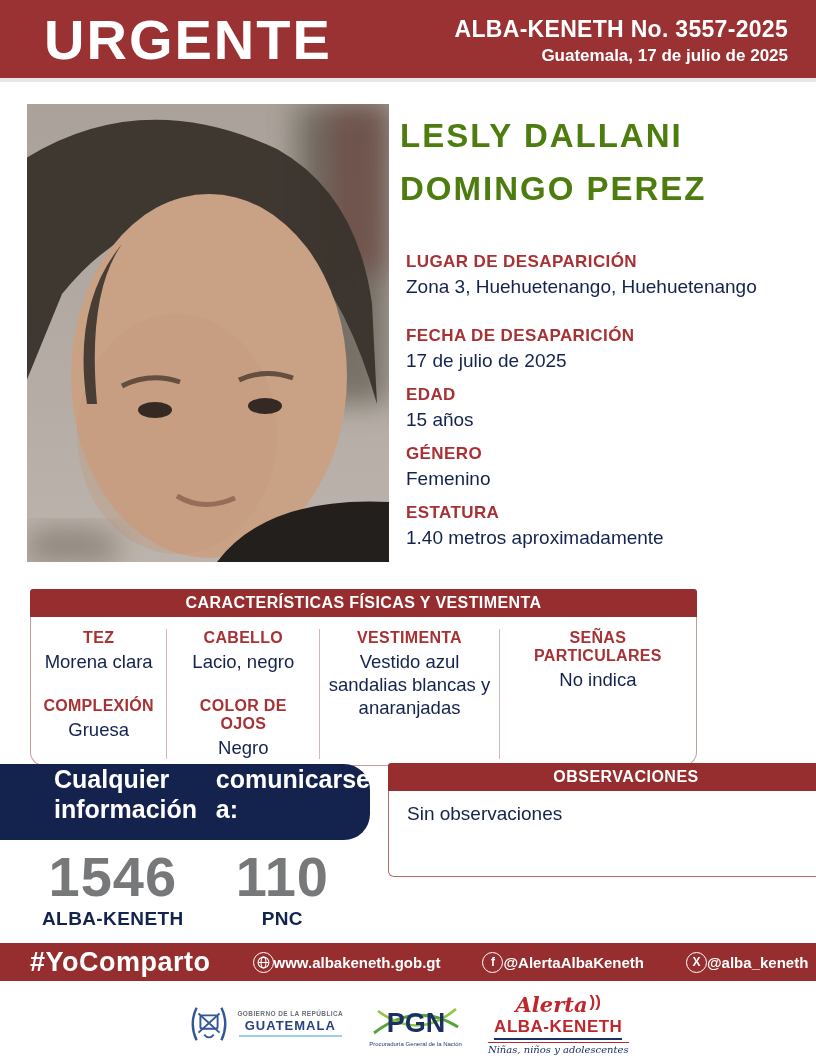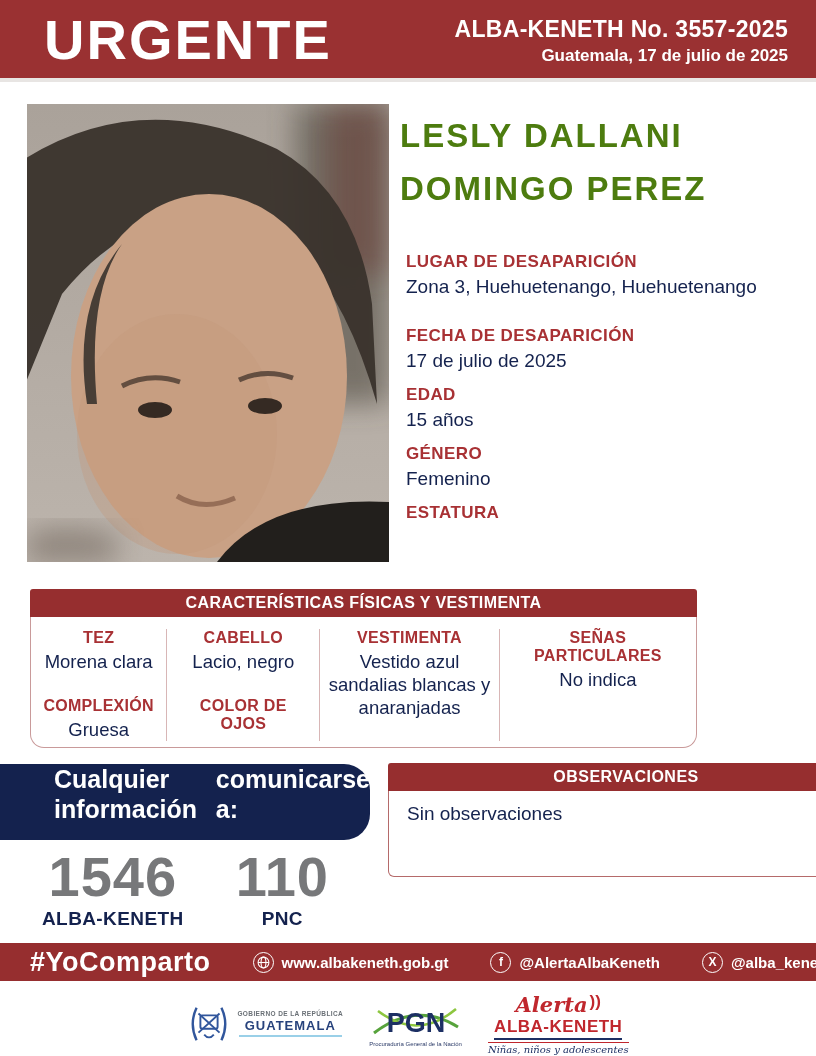--- a/index.html
+++ b/index.html
@@ -65,21 +65,21 @@
                 border-radius:3px 3px 0 0; }
   .obs-body { height:86px; border:1.5px solid #b56a6a; border-top:none;
               border-radius:0 0 46px 6px; padding:12px 18px; background:#ffffff;
               color:#14224e; font-size:19px; }
 
   
   .share-bar { position:absolute; left:0; top:943px; width:816px; height:38px;
                background:#962e2f; display:flex; align-items:center;
                padding:0 58px 0 30px; }
   .hashtag { color:#ffffff; font-size:27px; font-weight:800; letter-spacing:.5px; margin-right:auto; }
-  .share-link { display:flex; align-items:center; gap:8px; margin-left:42px; }
+  .share-link { display:flex; align-items:center; margin-left:42px; }
   .share-text { color:#ffffff; font-size:15px; font-weight:700; }
   .icon-circle { width:21px; height:21px; border:1.6px solid #ffffff; border-radius:50%;
                  display:inline-flex; align-items:center; justify-content:center;
                  color:#ffffff; font-size:12px; font-weight:700; flex:none; }
   .icon-circle svg { display:block; }
 
   
   .footer-logos { position:absolute; left:0; top:992px; width:816px;
                   display:flex; justify-content:center; align-items:center; gap:26px; }
   .gov-logo { display:flex; align-items:center; gap:6px; }
@@ -156,20 +156,21 @@
     <div class="field">
       <div class="field-label">EDAD</div>
       <div class="field-value">15 años</div>
     </div>
     <div class="field">
       <div class="field-label">GÉNERO</div>
       <div class="field-value">Femenino</div>
     </div>
     <div class="field">
       <div class="field-label">ESTATURA</div>
+      <div class="field-value">1.40 metros aproximadamente</div>
     </div>
   </div>
 
   <div class="char-table">
     <div class="char-header">CARACTERÍSTICAS FÍSICAS Y VESTIMENTA</div>
     <div class="char-body">
       <div class="char-col divided">
         <div class="char-entry">
           <div class="char-label">TEZ</div>
           <div class="char-value">Morena clara</div>
@@ -179,20 +180,21 @@
           <div class="char-value">Gruesa</div>
         </div>
       </div>
       <div class="char-col divided">
         <div class="char-entry">
           <div class="char-label">CABELLO</div>
           <div class="char-value">Lacio, negro</div>
         </div>
         <div class="char-entry">
           <div class="char-label">COLOR DE OJOS</div>
+          <div class="char-value">Negro</div>
         </div>
       </div>
       <div class="char-col divided">
         <div class="char-entry">
           <div class="char-label">VESTIMENTA</div>
           <div class="char-value">Vestido azul
 sandalias blancas y anaranjadas</div>
         </div>
       </div>
       <div class="char-col">

